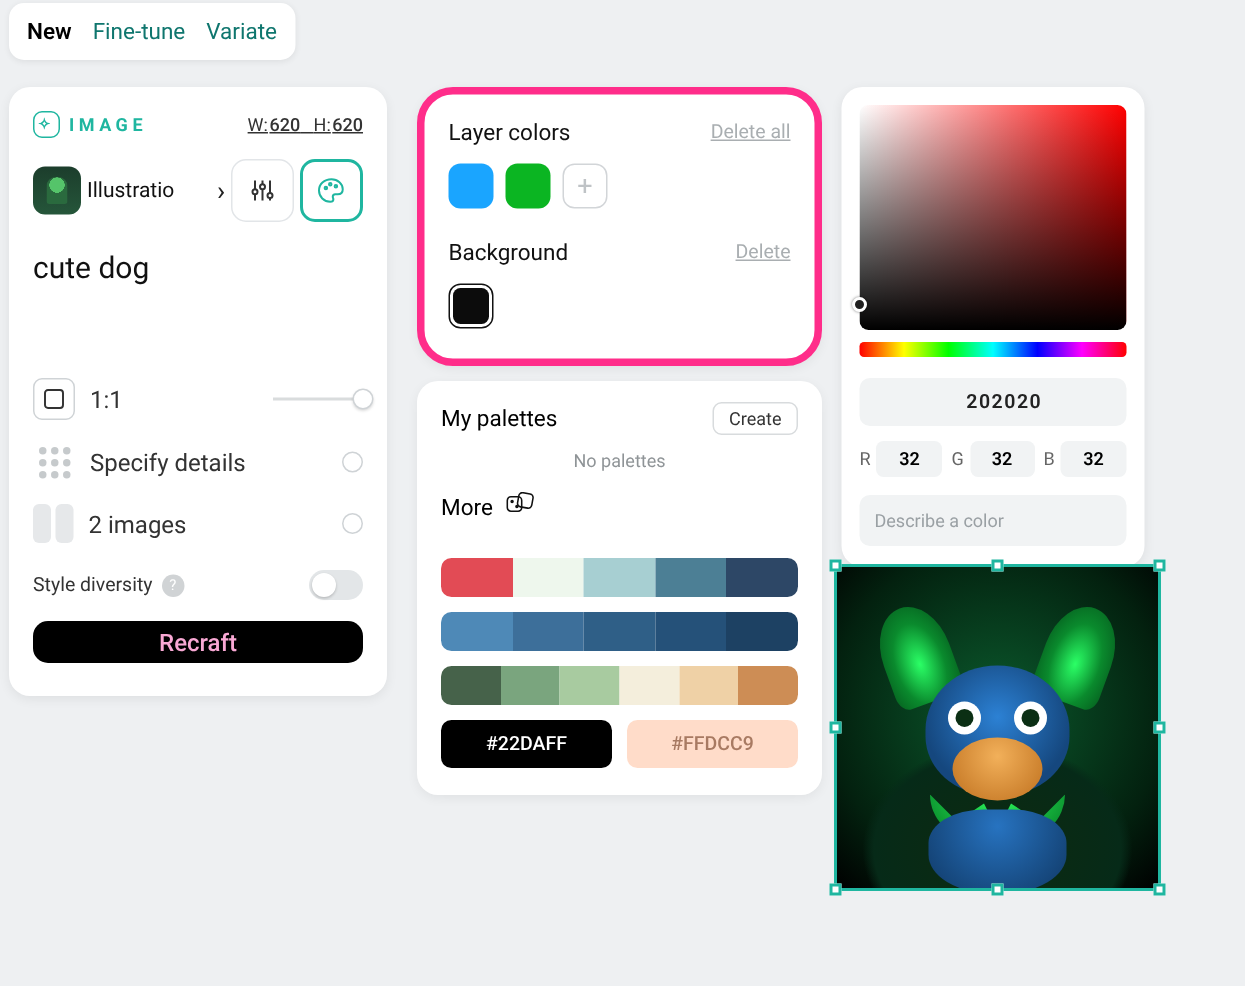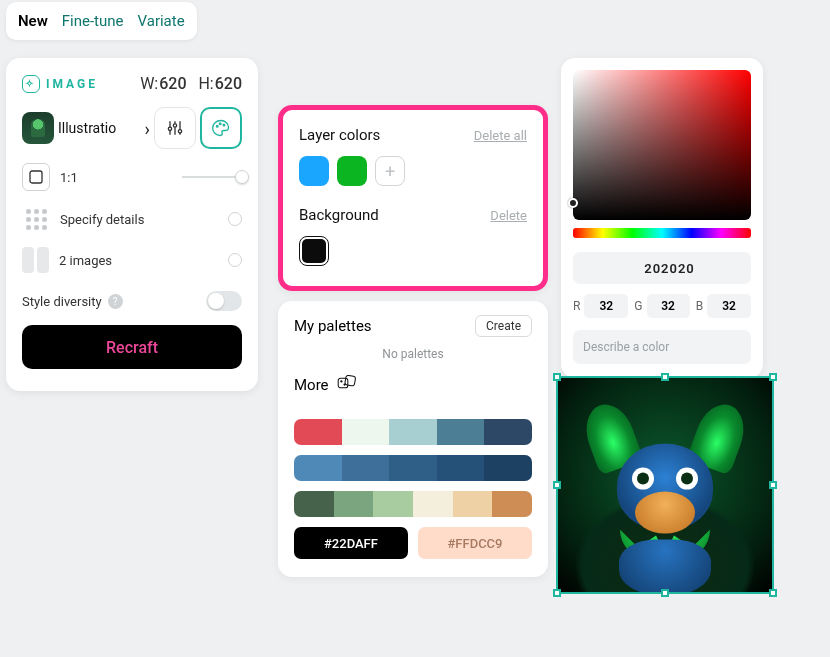--- a/index.html
+++ b/index.html
@@ -7,55 +7,55 @@
 
   
   .tabs { position: absolute; left: 6px; top: 2px; background: #fff; border-radius: 10px; padding: 10px 12px; display: flex; gap: 14px; font-size: 15px; box-shadow: 0 1px 4px rgba(0,0,0,.07); align-items:center;}
   .tabs span { color: #0f766e; cursor: pointer; }
   .tabs span.active { color: #000; font-weight: 600; }
 
   .left-panel { position: absolute; left: 6px; top: 58px; width: 252px; background: #fff; border-radius: 14px; padding: 16px 16px 22px 16px; box-shadow: 0 2px 8px rgba(0,0,0,.07); }
   .lp-head { display: flex; align-items: center; justify-content: space-between; }
   .lp-head-left { display: flex; align-items: center; gap: 6px; color: #1fb6a0; font-weight: 700; letter-spacing: 3px; font-size: 12px; }
   .lp-head-left .mini-icon { width: 18px; height: 18px; border: 1.5px solid #1fb6a0; border-radius: 6px; display:flex; align-items:center; justify-content:center; font-size:10px;}
-  .lp-dims { font-size: 16px; color: #333; font-weight:500;}
+  .lp-dims { font-size: 12px; color: #333; font-weight:500;text-decoration:underline;}
   .lp-dims span.lbl { font-weight:400; margin-right:1px;}
 
   .lp-row2 { display: flex; align-items: center; gap: 4px; margin-top: 14px; }
   .thumb-mini { width: 32px; height: 32px; border-radius: 8px; background: linear-gradient(180deg,#1c3d2c,#25563a); display:flex; align-items:center; justify-content:center; }
   .thumb-mini::after { content:""; width:14px; height:18px; background: radial-gradient(circle at 50% 30%, #55c46a 35%, transparent 36%), linear-gradient(#2a6a3e,#2a6a3e); border-radius:6px 6px 2px 2px; }
   .cat-chip { flex:1; display:flex; align-items:center; justify-content:space-between; font-size:14px; color:#111; cursor:pointer; }
   .chev { font-size: 18px; color:#222; }
   .tool-btn { width: 42px; height: 42px; border:1px solid #e2e5e8; border-radius:10px; display:flex; align-items:center; justify-content:center; background:#fff; cursor:pointer; }
   .tool-btn.active { border:2px solid #1fb6a0; }
   .tool-btn svg { width: 20px; height:20px; }
 
   .prompt { margin-top: 18px; font-size: 20px; color:#111; min-height: 72px; }
 
-  .ctrl-row { display:flex; align-items:center; gap:10px; margin-top: 14px; font-size:13px; color:#333; }
+  .ctrl-row { display:flex; align-items:center; gap:10px; margin-top: 14px; font-size:16px; color:#333; }
   .ctrl-icon { width: 28px; height:28px; border:1px solid #cfd3d6; border-radius:6px; display:flex; align-items:center; justify-content:center; font-size:12px;}
   .dots-icon { width:28px; height:28px; display:grid; grid-template-columns:repeat(3,5px); grid-template-rows:repeat(3,5px); gap:3px; align-content:center; justify-content:center; }
   .dots-icon i { width:5px; height:5px; background:#c6cacc; border-radius:50%; }
   .twoimg { display:flex; gap:3px; }
   .twoimg i { width:12px; height:26px; background:#e6e8ea; border-radius:4px; }
   .slider { flex:1; display:flex; align-items:center; justify-content:flex-end;}
   .slider .track { width: 60px; height:2px; background:#d9dcdd; position:relative;}
   .slider .knob { width:14px; height:14px; background:#fff; border:1px solid #cfd3d6; border-radius:50%; position:absolute; right:-7px; top:-6px; box-shadow:0 1px 2px rgba(0,0,0,.15);}
   .radio-knob { width:14px; height:14px; border:1px solid #cfd3d6; border-radius:50%; margin-left:auto; background:#fff;}
 
   .style-div-row { display:flex; align-items:center; gap:6px; margin-top:18px; font-size:13px; color:#333;}
   .qmark { width:15px; height:15px; border-radius:50%; background:#d0d3d5; color:#fff; font-size:10px; display:flex; align-items:center; justify-content:center;}
   .toggle { width:36px; height:20px; background:#e3e6e8; border-radius:11px; position:relative; margin-left:auto;}
   .toggle::after { content:""; position:absolute; left:2px; top:2px; width:16px; height:16px; background:#fff; border-radius:50%; box-shadow:0 1px 2px rgba(0,0,0,.2);}
 
-  .recraft-btn { margin-top: 14px; width:100%; height:44px; background:#000; color:#ec4899; border:none; border-radius:10px; font-size:16px; font-weight:500; cursor:pointer;}
+  .recraft-btn { margin-top: 14px; width:100%; height:28px; background:#000; color:#f9a8d4; border:none; border-radius:10px; font-size:16px; font-weight:500; cursor:pointer;}
 
   
   .mid-panel { position:absolute; left:278px; top:58px; width:270px; }
-  .pink-wrap { border:5px solid #ff2d8a; border-radius:14px; background:#fff; padding:16px 16px 20px 16px; box-shadow:0 2px 8px rgba(0,0,0,.06);margin-top:47px; }
+  .pink-wrap { border:5px solid #ff2d8a; border-radius:24px; background:#fff; padding:16px 16px 20px 16px; box-shadow:0 2px 8px rgba(0,0,0,.06); }
   .sect-head { display:flex; justify-content:space-between; align-items:center; font-size:15px; color:#111; margin-bottom:12px;}
   .sect-head a { color:#a9aeb1; font-size:13px; text-decoration:underline; cursor:pointer;}
   .swatch-row { display:flex; gap:8px;}
   .swatch { width:30px; height:30px; border-radius:8px; }
   .swatch.blue { background:#1aa5ff;}
   .swatch.green { background:#0bb522;}
   .swatch.add { border:1px solid #d2d5d8; display:flex; align-items:center; justify-content:center; color:#bfc3c6; font-size:18px; cursor:pointer; background:#fff;}
   .swatch.sel { border:1.5px solid #111; padding:2px; background:#fff;}
   .swatch.sel i { display:block; width:100%; height:100%; background:#0c0c0c; border-radius:5px;}
   .sect2 { margin-top:20px;}
@@ -153,20 +153,21 @@
     <div class="tool-btn active">
       <svg viewBox="0 0 24 24" fill="none" stroke="#1fb6a0" stroke-width="1.6">
           <path d="M12 3c5 0 9 3.6 9 8 0 2.8-2 4-4 4h-2c-1.3 0-2 .9-2 2 0 .8.5 1.3.5 2 0 1-.9 2-2.5 2-5 0-9-4-9-9s4-9 10-9z"></path>
           <circle cx="7.5" cy="10" r="1"></circle>
           <circle cx="11" cy="7" r="1"></circle>
           <circle cx="15.5" cy="8.5" r="1"></circle>
         </svg>
     </div>
   </div>
 
+  <div class="prompt">cute dog</div>
 
   <div class="ctrl-row">
     <div class="ctrl-icon">
       <svg width="16" height="16" viewBox="0 0 16 16" fill="none" stroke="#333" stroke-width="1.3">
           <rect x="2" y="2" width="12" height="12" rx="2"></rect>
         </svg>
     </div>
     <span>1:1</span>
     <div class="slider">
         <div class="track">

